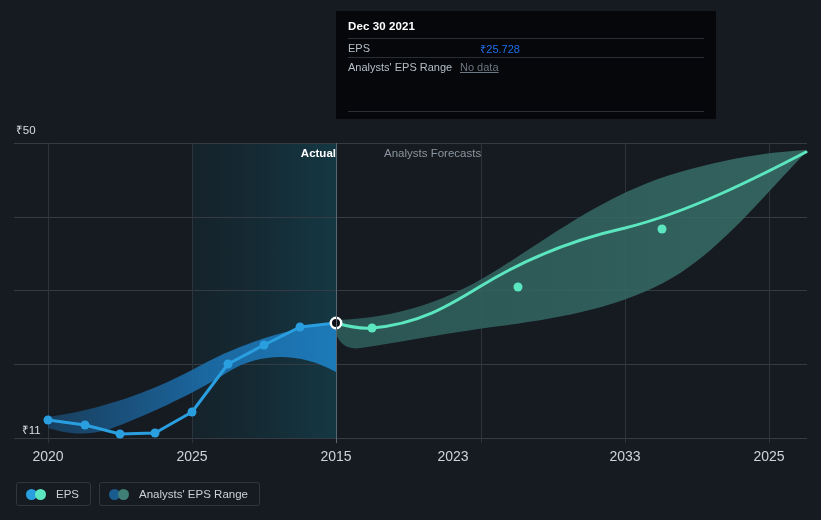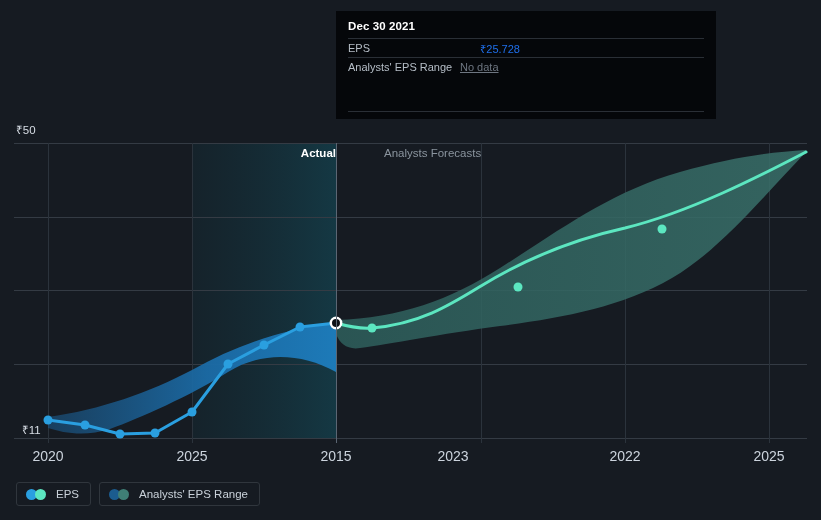--- a/index.html
+++ b/index.html
@@ -232,21 +232,21 @@
     <line x1="336.5" y1="143" x2="336.5" y2="443" stroke="#5b6673" stroke-width="1"></line>
   </svg>
 
   <div class="y-label top">₹50</div>
   <div class="y-label bot">₹11</div>
 
   <div class="x-label" style="left:48px">2020</div>
   <div class="x-label" style="left:192px">2025</div>
   <div class="x-label" style="left:336px">2015</div>
   <div class="x-label" style="left:453px">2023</div>
-  <div class="x-label" style="left:625px">2022</div>
+  <div class="x-label" style="left:625px">2033</div>
   <div class="x-label" style="left:769px">2025</div>
 
   <div class="phase-label phase-actual">Actual</div>
   <div class="phase-label phase-forecast">Analysts Forecasts</div>
 
   <div class="tooltip">
     <div class="tt-title">Dec 30 2021</div>
     <div class="tt-row">
       <span class="tt-key">EPS</span>
       <span class="tt-val accent">₹25.728</span>

